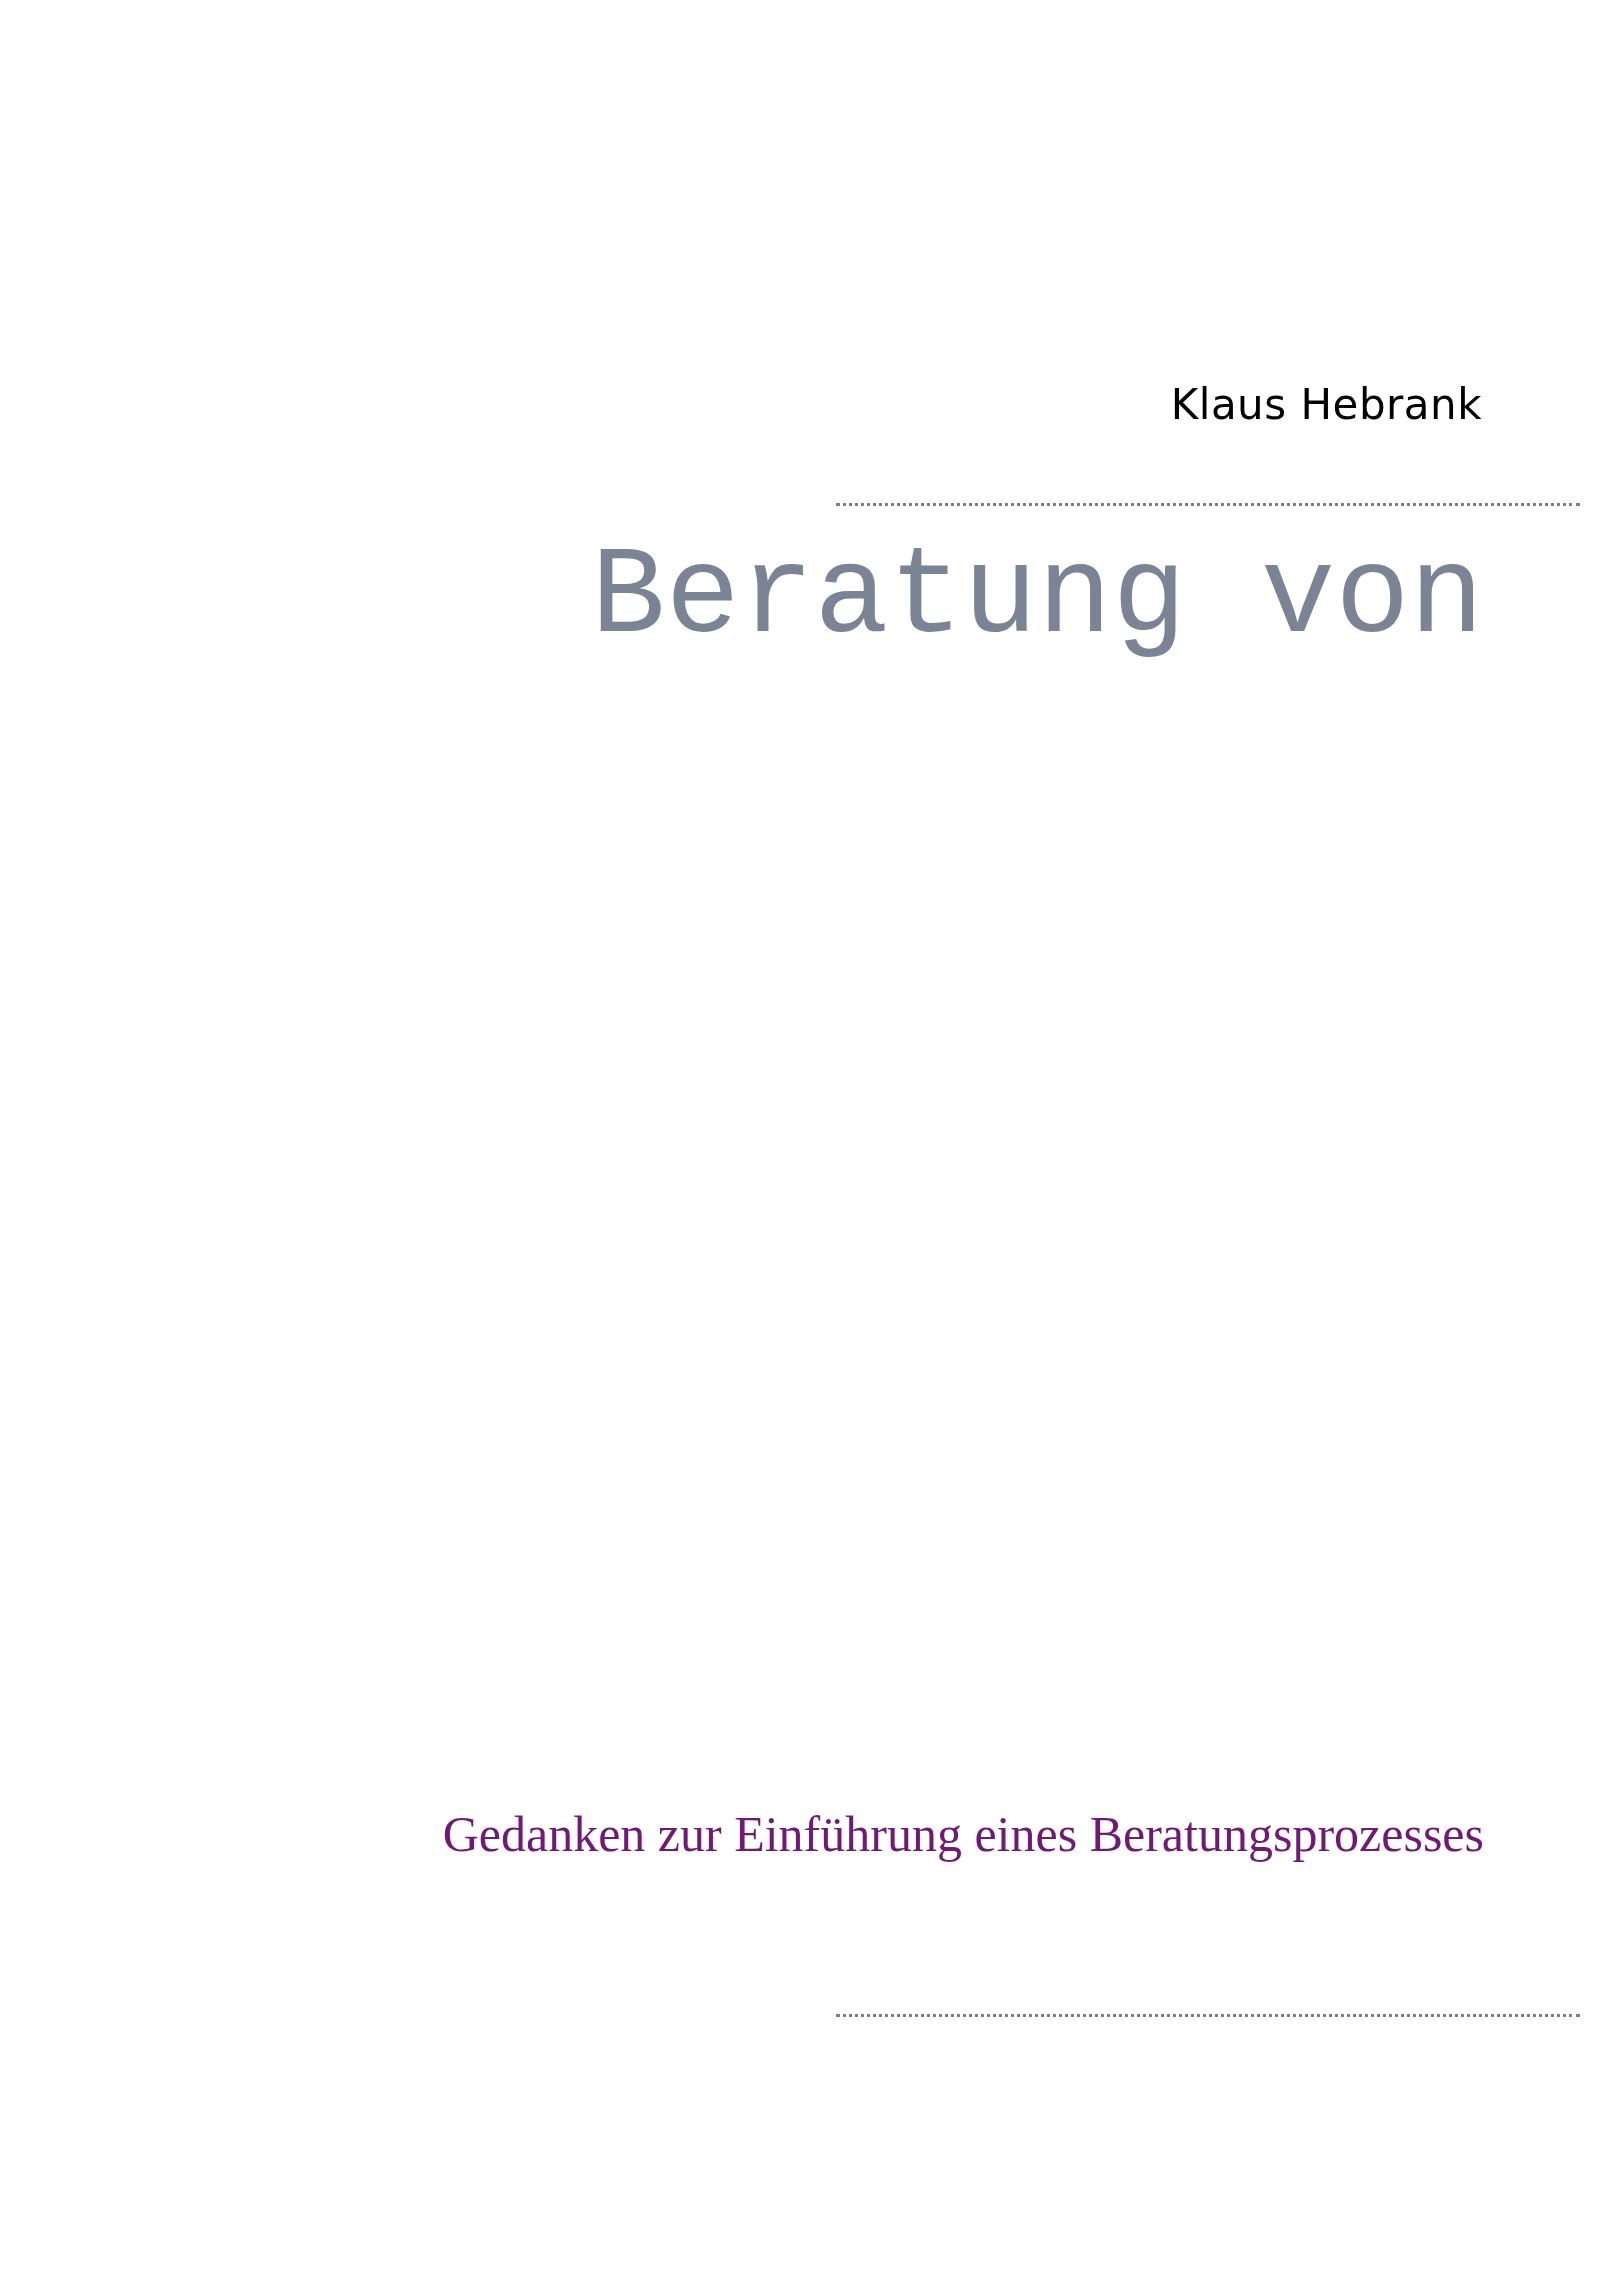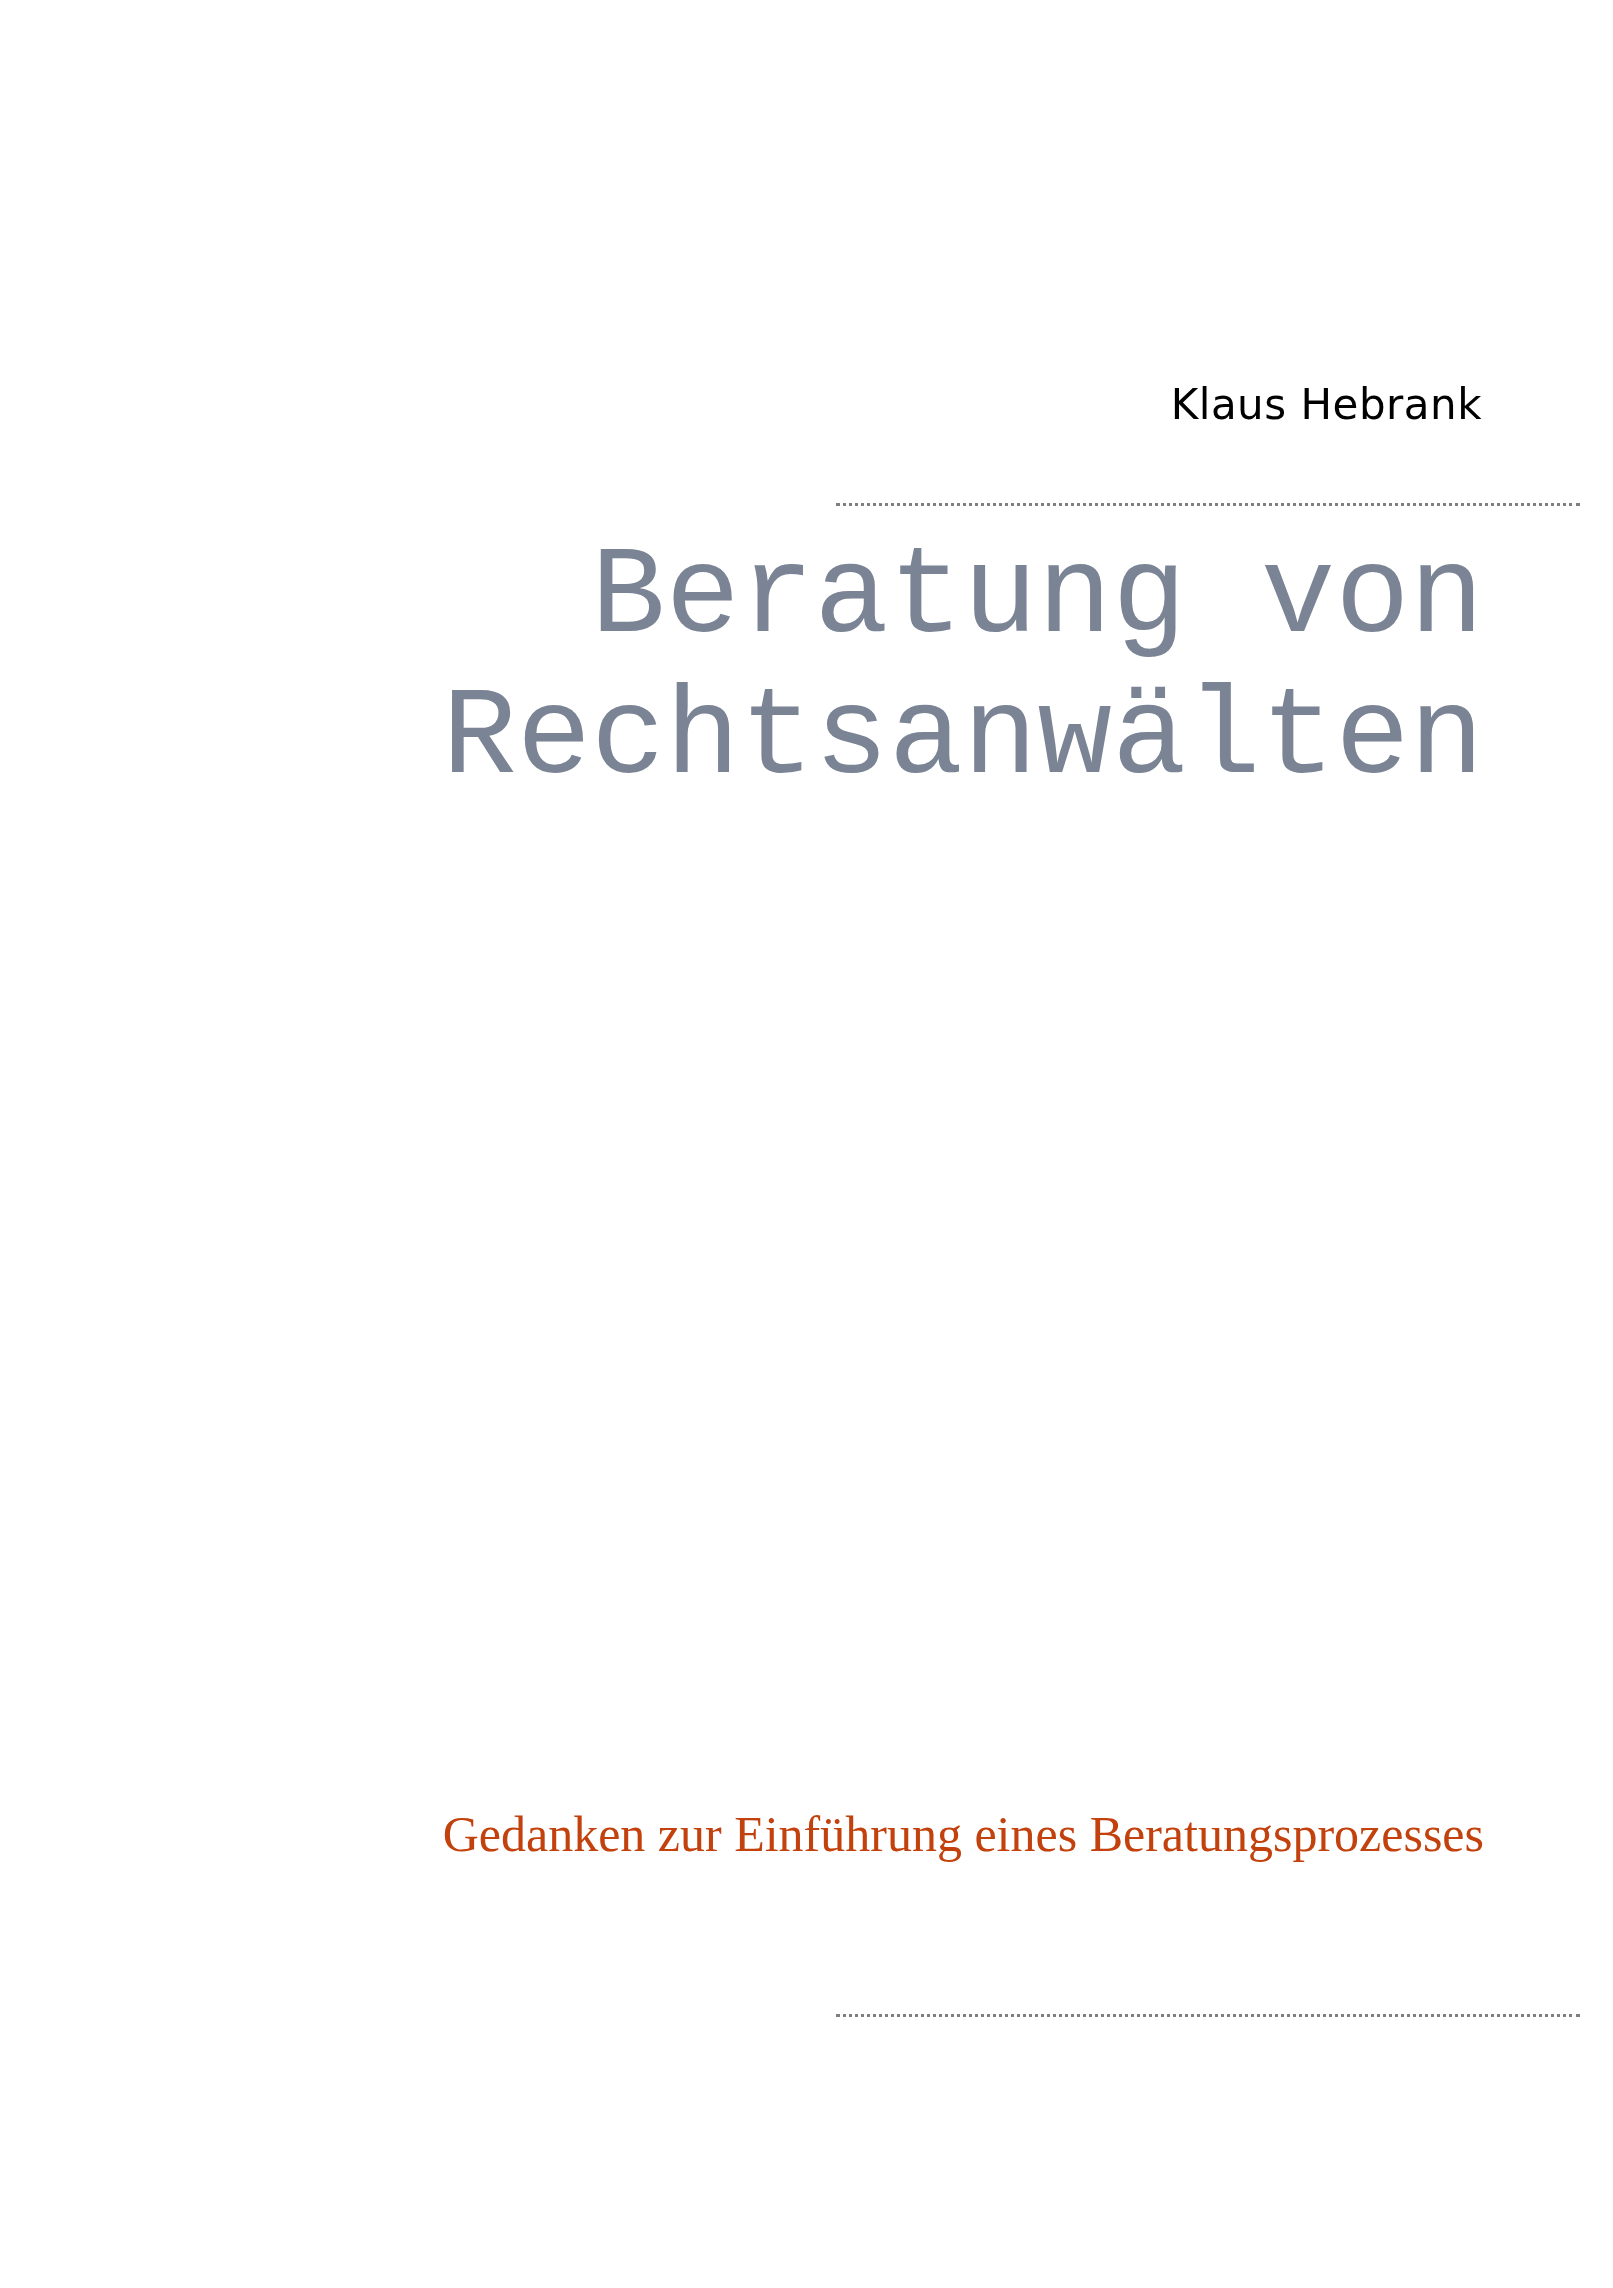--- a/index.html
+++ b/index.html
@@ -68,21 +68,21 @@
     top: 1802px;
     left: 111px;
     right: 129px;
     text-align: right;
   }
   .subtitle-line {
     font-family: "Liberation Serif", "DejaVu Serif", serif;
     font-size: 50px;
     line-height: 1.28;
     font-weight: 400;
-    color: #c2410c;
+    color: #701a75;
     white-space: nowrap;
   }
 
   
   .rule-bottom {
     position: absolute;
     top: 2014px;
     left: 836px;
     right: 33px;
     height: 3.7px;
@@ -93,21 +93,20 @@
 <body>
 
 <div class="page">
 
   <div class="author">Klaus Hebrank</div>
 
   <div class="rule-top"></div>
 
   <div class="title-block">
     <div class="title-line">Beratung von</div>
-    <div class="title-line">Rechtsanwälten</div>
   </div>
 
   <div class="subtitle-block">
     <div class="subtitle-line">Gedanken zur Einführung eines Beratungsprozesses</div>
   </div>
 
   <div class="rule-bottom"></div>
 
 </div>
 

